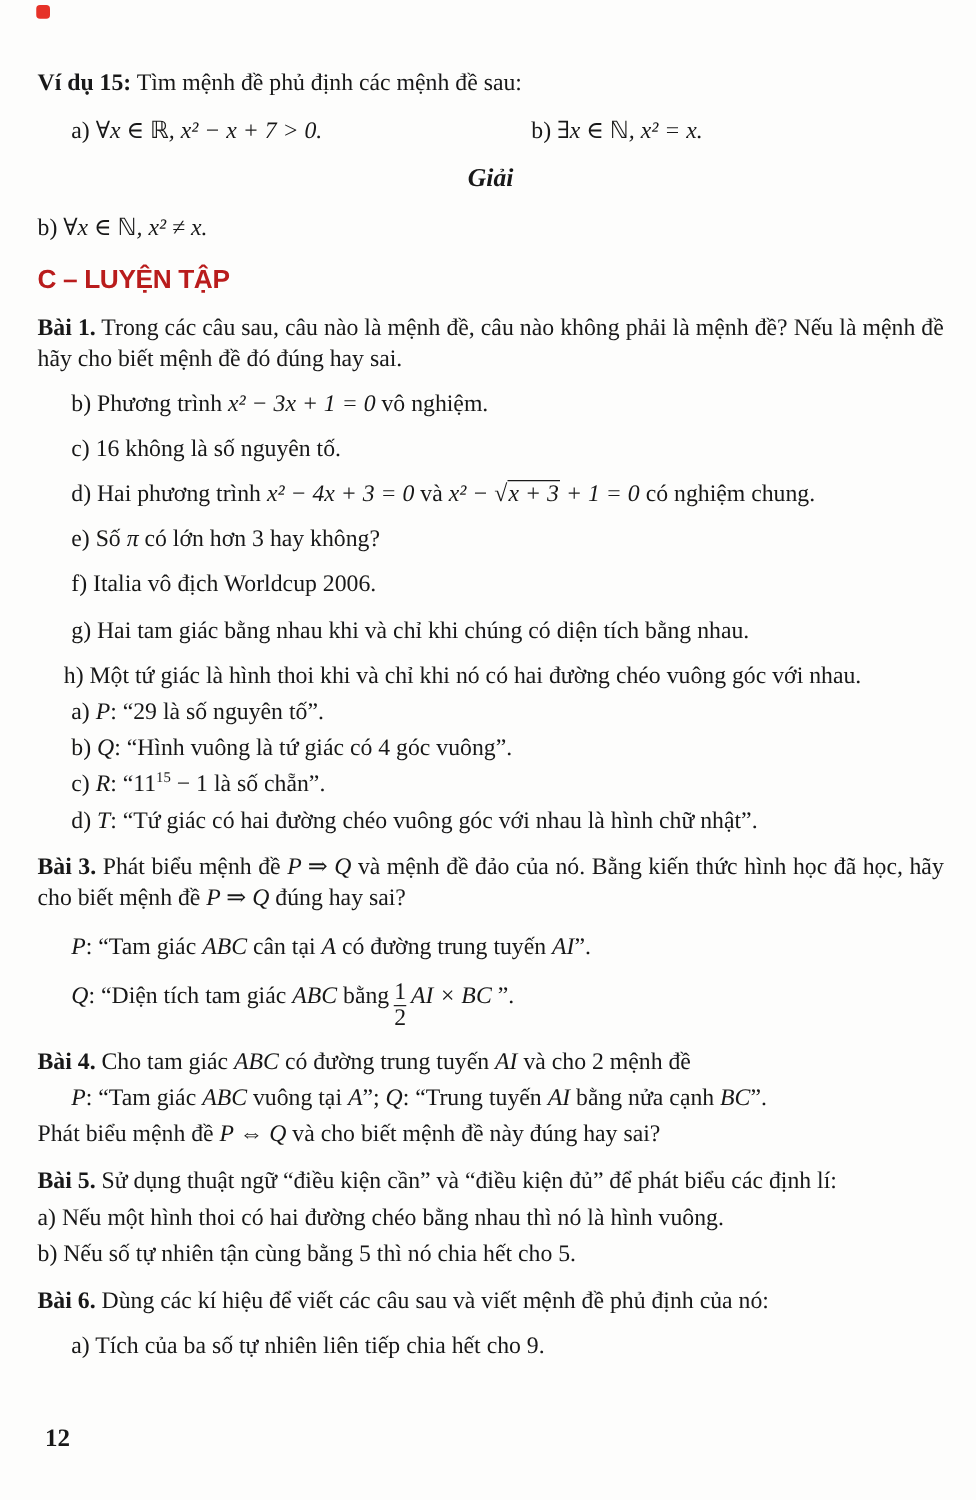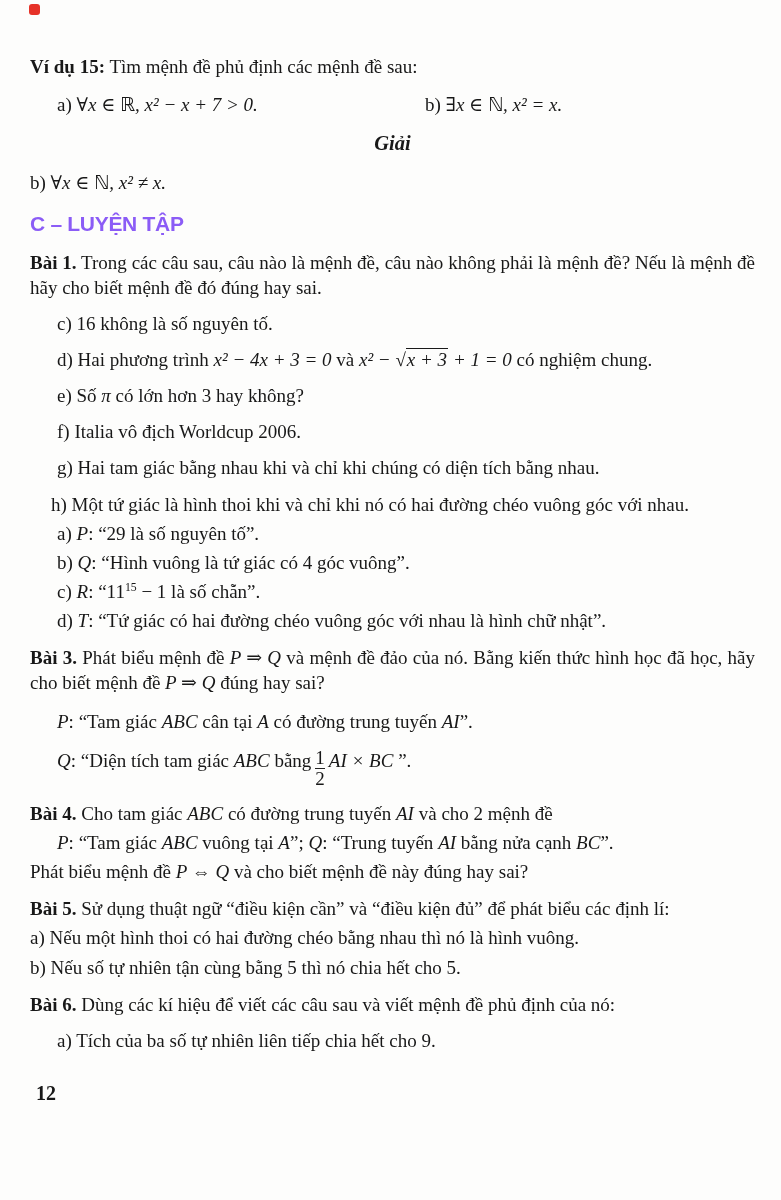--- a/index.html
+++ b/index.html
@@ -38,21 +38,21 @@
   .item-tight{margin-top:4px;}
   .sup{vertical-align:super;font-size:0.62em;line-height:0;}
   .frac{
     display:inline-block;text-align:center;vertical-align:-0.95em;
     line-height:1.05;margin:0 4px;font-style:normal;
   }
   .frac .den{display:block;border-top:1.5px solid #222;}
   .radical{font-style:normal;}
   .radicand{border-top:1.7px solid #1a1a1a;font-style:italic;padding:0 1px;}
   .q-line{margin-top:14px;margin-bottom:6px;}
-  .footer-page{position:absolute;left:36px;top:1080px;font-weight:bold;font-size:20px;}
+  .footer-page{position:absolute;left:36px;top:1138px;font-weight:bold;font-size:20px;}
 </style>
 </head>
 <body>
 
 <div class="page">
 
   <div class="red-mark" style="background: rgb(230, 50, 40);"></div>
 
   <div class="line">
     <span class="b">Ví dụ 15:</span><span> Tìm mệnh đề phủ định các mệnh đề sau:</span>
@@ -62,24 +62,27 @@
     <span class="cell-a"><span>a) </span><span class="math">∀x ∈ ℝ,  x² − x + 7 &gt; 0.</span></span>
     <span class="cell-b"><span>b) </span><span class="math">∃x ∈ ℕ,  x² = x.</span></span>
   </div>
 
   <div class="giai">Giải</div>
 
   <div class="two-col">
     <span class="cell-b"><span>b) </span><span class="math">∀x ∈ ℕ,  x² ≠ x.</span></span>
   </div>
 
-  <div class="section-heading" style="color: #8b5cf6;">C – LUYỆN TẬP</div>
+  <div class="section-heading" style="color: #b91c1c;">C – LUYỆN TẬP</div>
 
   <div class="para">
     <span class="b">Bài 1.</span><span> Trong các câu sau, câu nào là mệnh đề, câu nào không phải là mệnh đề? Nếu là mệnh đề hãy cho biết mệnh đề đó đúng hay sai.</span>
+  </div>
+  <div class="item indent line">
+    <span>b) Phương trình </span><span class="math">x² − 3x + 1 = 0</span><span> vô nghiệm.</span>
   </div>
   <div class="item indent line">c) 16 không là số nguyên tố.</div>
   <div class="item indent line">
     <span>d) Hai phương trình </span><span class="math">x² − 4x + 3 = 0</span><span> và </span><span class="math"><span>x² − </span><span class="radical">√</span><span class="radicand">x + 3</span><span> + 1 = 0</span></span><span> có nghiệm chung.</span>
   </div>
   <div class="item indent line">
     <span>e) Số </span><span class="math">π</span><span> có lớn hơn 3 hay không?</span>
   </div>
   <div class="item indent line">f) Italia vô địch Worldcup 2006.</div>
   <div class="item indent line">g) Hai tam giác bằng nhau khi và chỉ khi chúng có diện tích bằng nhau.</div>

